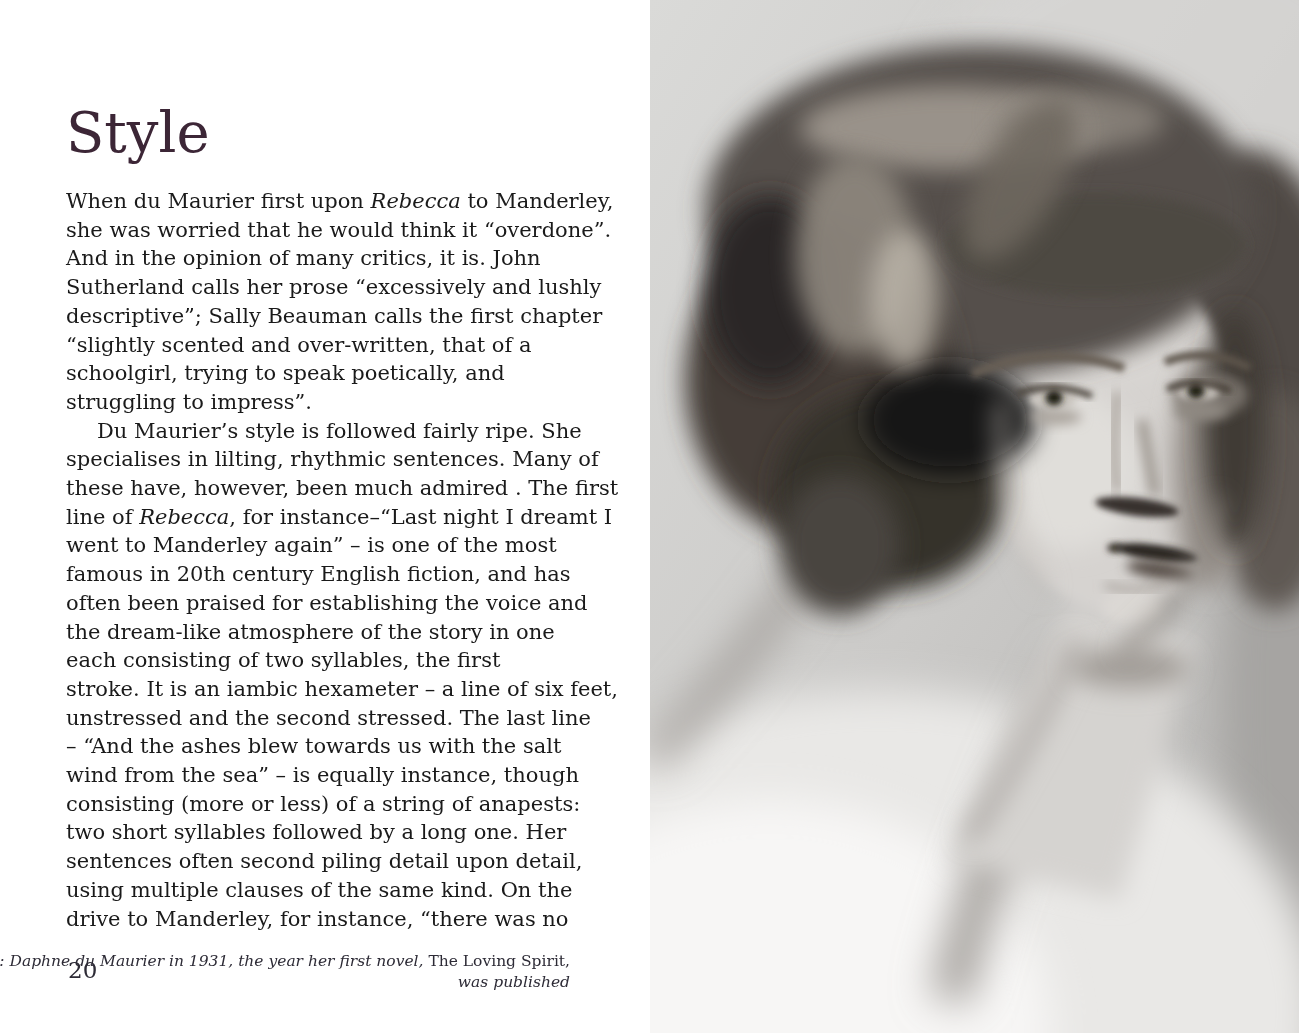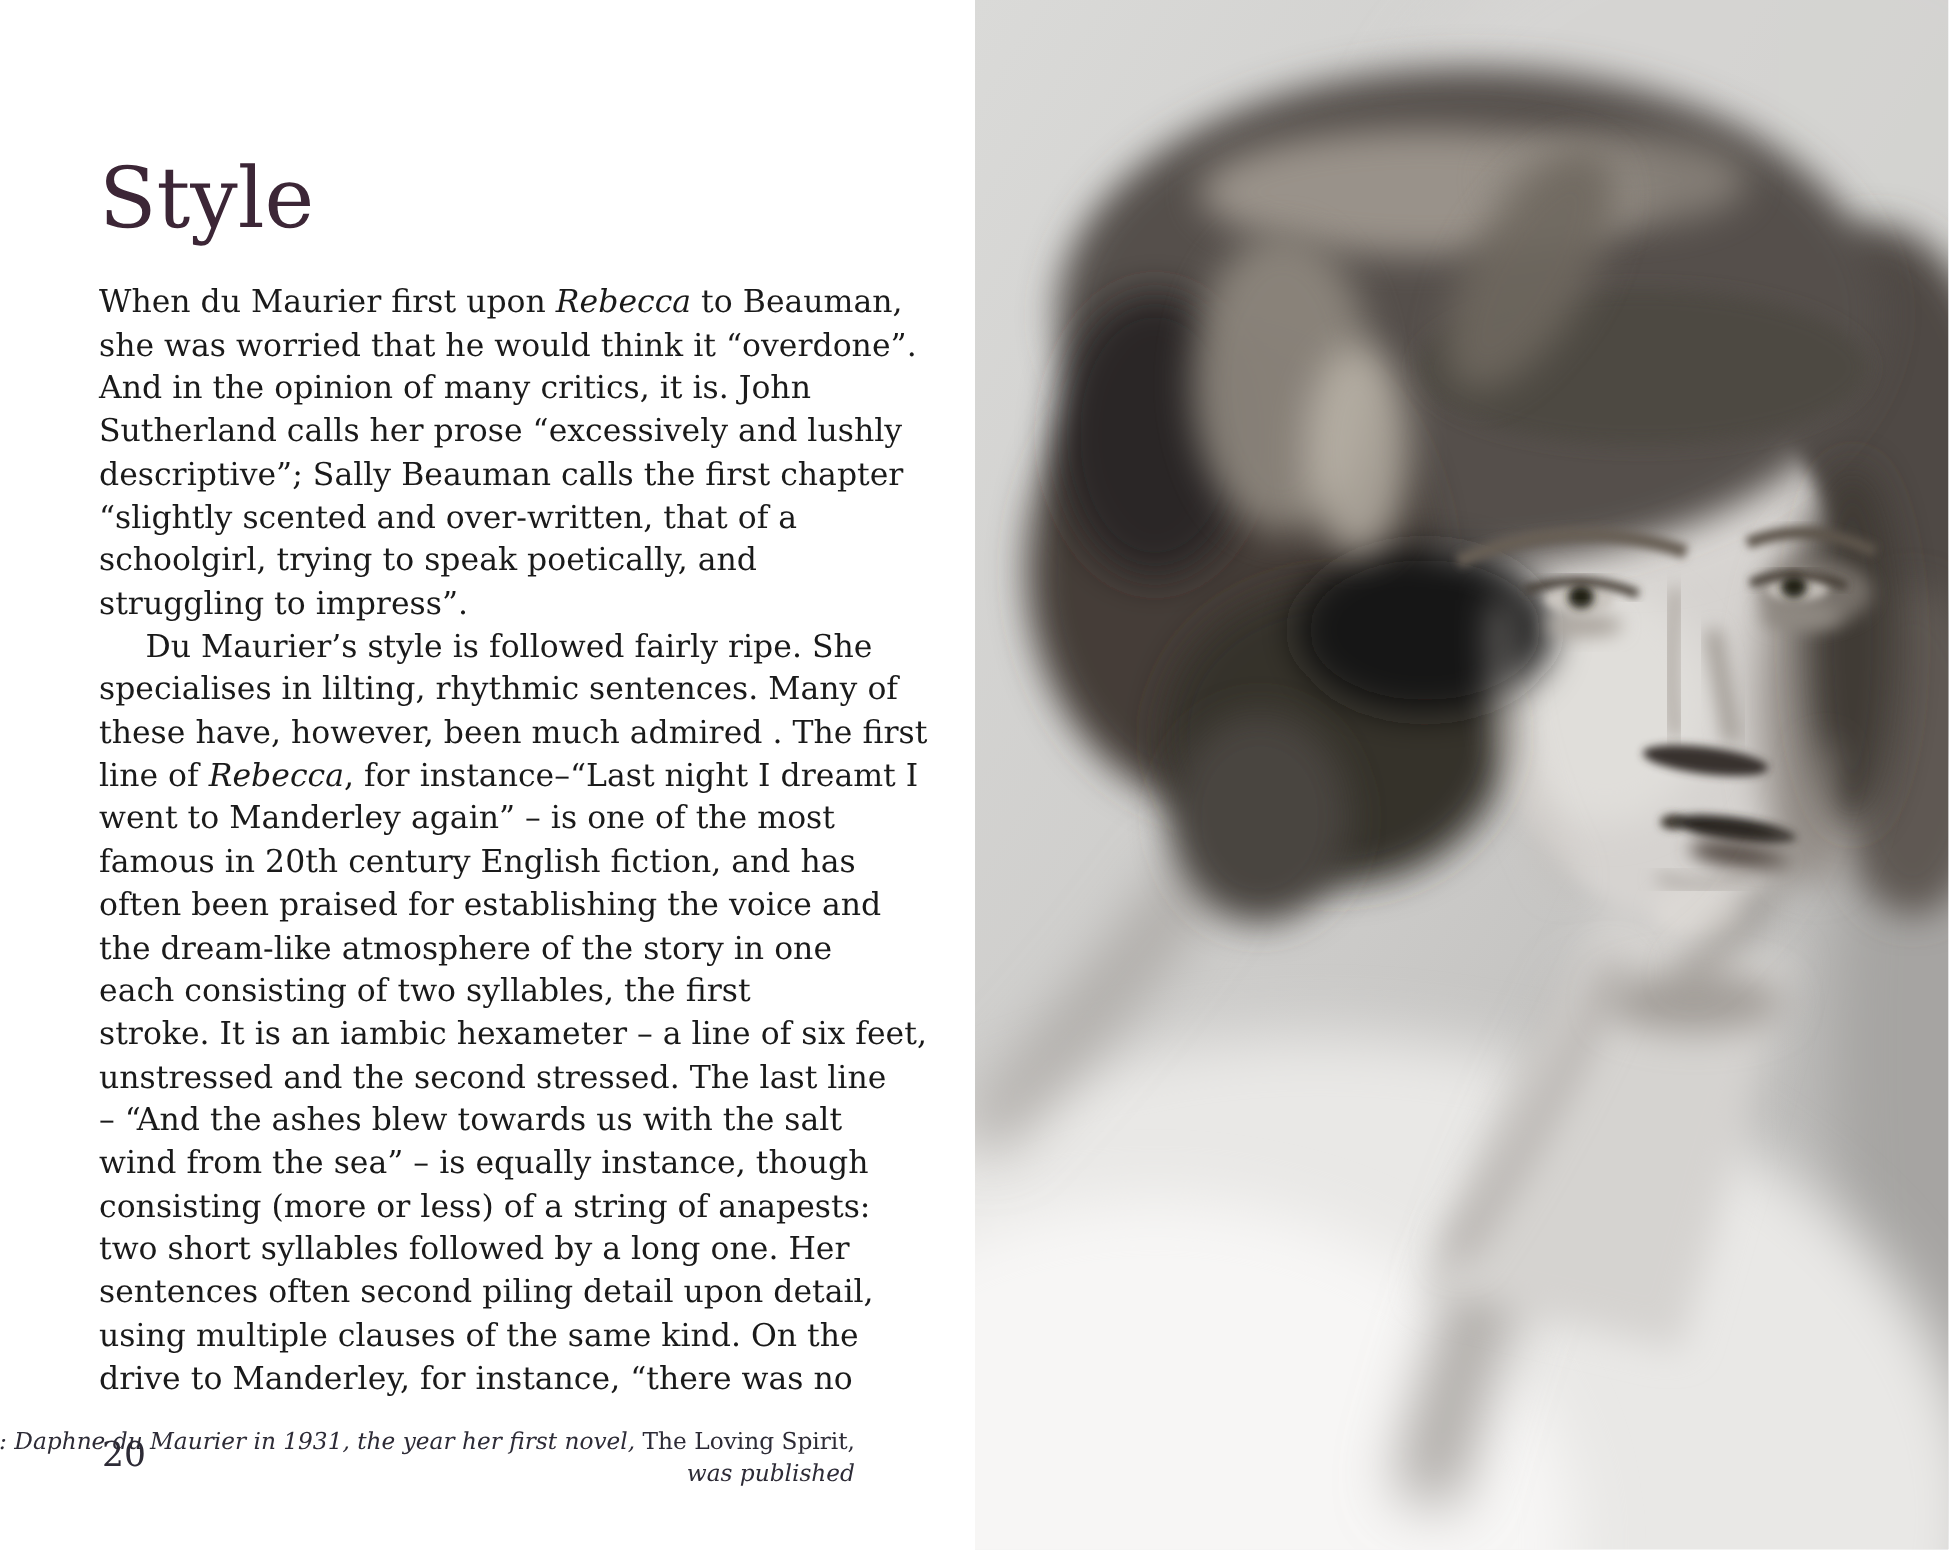--- a/index.html
+++ b/index.html
@@ -62,21 +62,21 @@
 </style>
 </head>
 <body>
 
 <div class="text-column">
 
   <h1 class="page-title">Style</h1>
 
   <div class="body-text">
     <div class="para">
-      <div class="line"><span>When du Maurier first upon </span><i>Rebecca</i><span> to Beauman,</span></div>
+      <div class="line"><span>When du Maurier first upon </span><i>Rebecca</i><span> to Manderley,</span></div>
         <div class="line"><span>she was worried that he would think it “overdone”.</span><i></i><span></span></div>
         <div class="line"><span>And in the opinion of many critics, it is. John</span><i></i><span></span></div>
         <div class="line"><span>Sutherland calls her prose “excessively and lushly</span><i></i><span></span></div>
         <div class="line"><span>descriptive”; Sally Beauman calls the first chapter</span><i></i><span></span></div>
         <div class="line"><span>“slightly scented and over-written, that of a</span><i></i><span></span></div>
         <div class="line"><span>schoolgirl, trying to speak poetically, and</span><i></i><span></span></div>
         <div class="line"><span>struggling to impress”.</span><i></i><span></span></div>
     </div>
     <div class="para para-indent">
       <div class="line"><span>Du Maurier’s style is followed fairly ripe. She</span><i></i><span></span></div>

